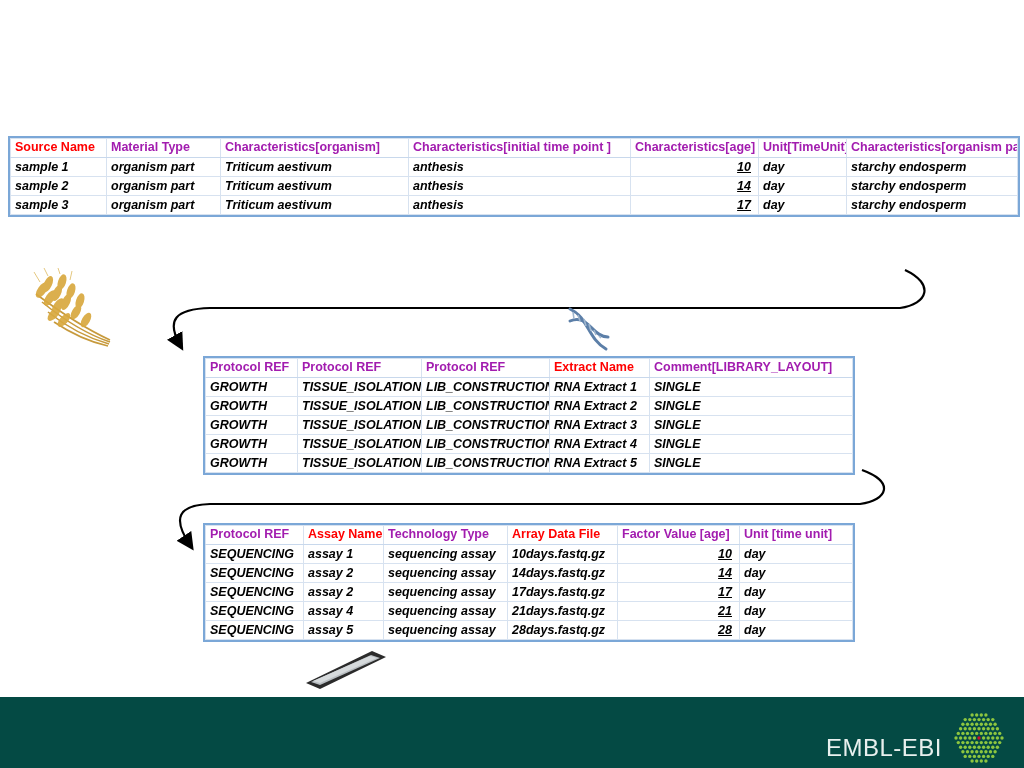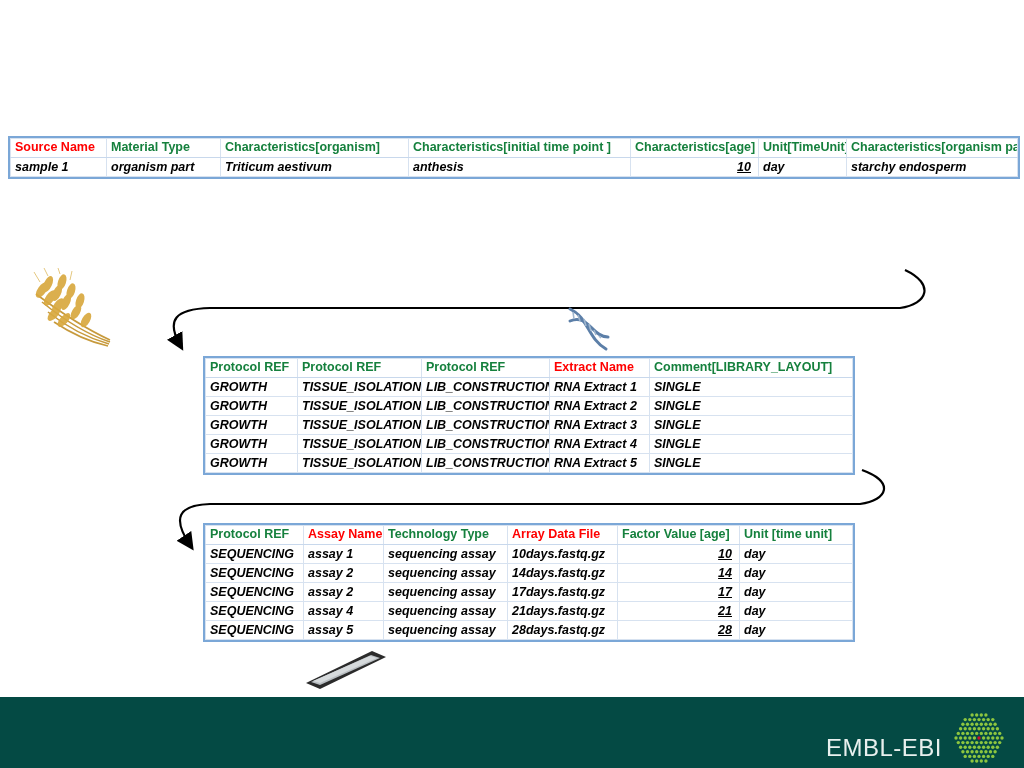--- a/index.html
+++ b/index.html
@@ -60,21 +60,21 @@
     height: 19px;
     box-sizing: border-box;
     font-family: "Liberation Sans", sans-serif;
   }
   .xtable th {
     font-style: normal;
     border-bottom: 1px solid #C8D8EC;
     vertical-align: bottom;
     padding-bottom: 3px;
   }
-  .xtable th.blue { color: #15803d; }
+  .xtable th.blue { color: #a21caf; }
   .xtable th.red  { color: #FF0000; }
   td.num { text-align: right; padding-right: 7px; text-decoration: underline; }
 
   
   #table1 { left: 8px; top: 136px; width: 1012px; }
   
   #table2 { left: 203px; top: 356px; width: 652px; }
   
   #table3 { left: 203px; top: 523px; width: 652px; }
 
@@ -162,20 +162,38 @@
             <th class="blue">Characteristics[organism part]</th>
           </tr>
         </thead>
       <tbody>
           <tr>
             <td>sample 1</td>
             <td>organism part</td>
             <td>Triticum aestivum</td>
             <td>anthesis</td>
             <td class="num">10</td>
+            <td>day</td>
+            <td>starchy endosperm</td>
+          </tr>
+          <tr>
+            <td>sample 2</td>
+            <td>organism part</td>
+            <td>Triticum aestivum</td>
+            <td>anthesis</td>
+            <td class="num">14</td>
+            <td>day</td>
+            <td>starchy endosperm</td>
+          </tr>
+          <tr>
+            <td>sample 3</td>
+            <td>organism part</td>
+            <td>Triticum aestivum</td>
+            <td>anthesis</td>
+            <td class="num">17</td>
             <td>day</td>
             <td>starchy endosperm</td>
           </tr>
         </tbody>
     </table>
   </div>
 
   <div class="xtable" id="table2">
     <table>
       <colgroup>

